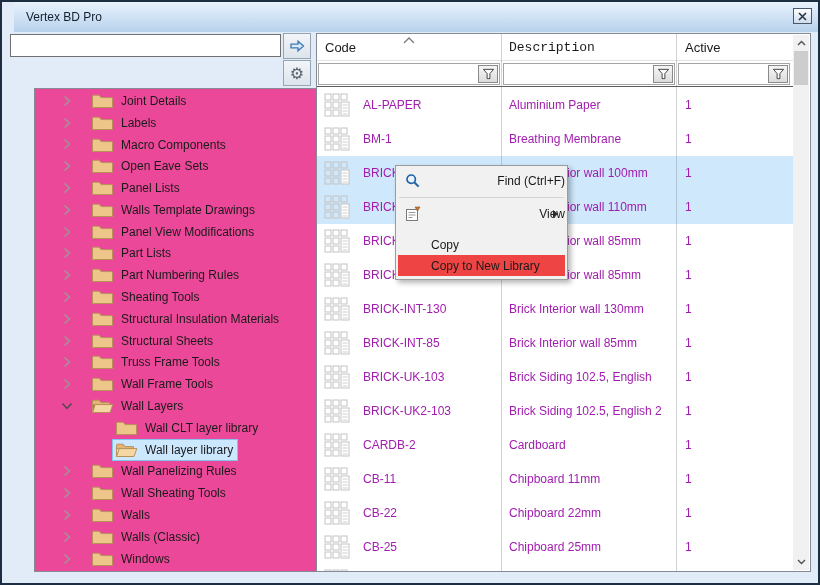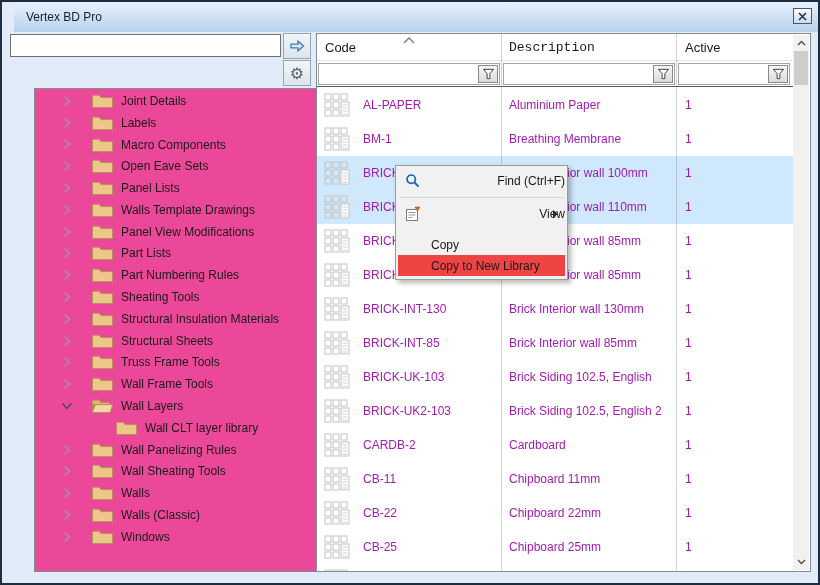--- a/index.html
+++ b/index.html
@@ -379,20 +379,33 @@
     <span class="selwrap">
       <span class="folder">
         <svg class="f-closed" width="23" height="18" viewBox="0 0 23 18">
           <path d="M1.5,15.5 V4.2 a1,1 0 0 1 1,-1 h5.6 l2,2.4 h10.4 a1,1 0 0 1 1,1 v8.9 z" fill="#eec68a" stroke="#b8905a"></path>
         </svg>
 
       </span>
       <span class="tlabel">Wall CLT layer library</span>
     </span>
   </div>
+          <div class="tree-row lvl1 open selected">
+
+    <span class="selwrap">
+      <span class="folder">
+
+        <svg class="f-open" width="23" height="18" viewBox="0 0 23 18">
+          <path d="M1.5,15.5 V4.2 a1,1 0 0 1 1,-1 h5.6 l2,2.4 h8.4 v2 h-17.5" fill="#e3b575" stroke="#b8905a"></path>
+          <path d="M4.2,7.6 H21.8 L19,15.5 H1.6 Z" fill="#f4d7a2" stroke="#b8905a"></path>
+        </svg>
+      </span>
+      <span class="tlabel">Wall layer library</span>
+    </span>
+  </div>
           <div class="tree-row lvl0">
     <span class="chev">
       <svg class="c-closed" width="8" height="12" viewBox="0 0 8 12">
         <path d="M1.5,1.5 L6.5,6 L1.5,10.5" stroke="#9a9a9a" stroke-width="1.4" fill="none"></path>
               </svg>
 
     </span>
     <span class="selwrap">
       <span class="folder">
         <svg class="f-closed" width="23" height="18" viewBox="0 0 23 18">

